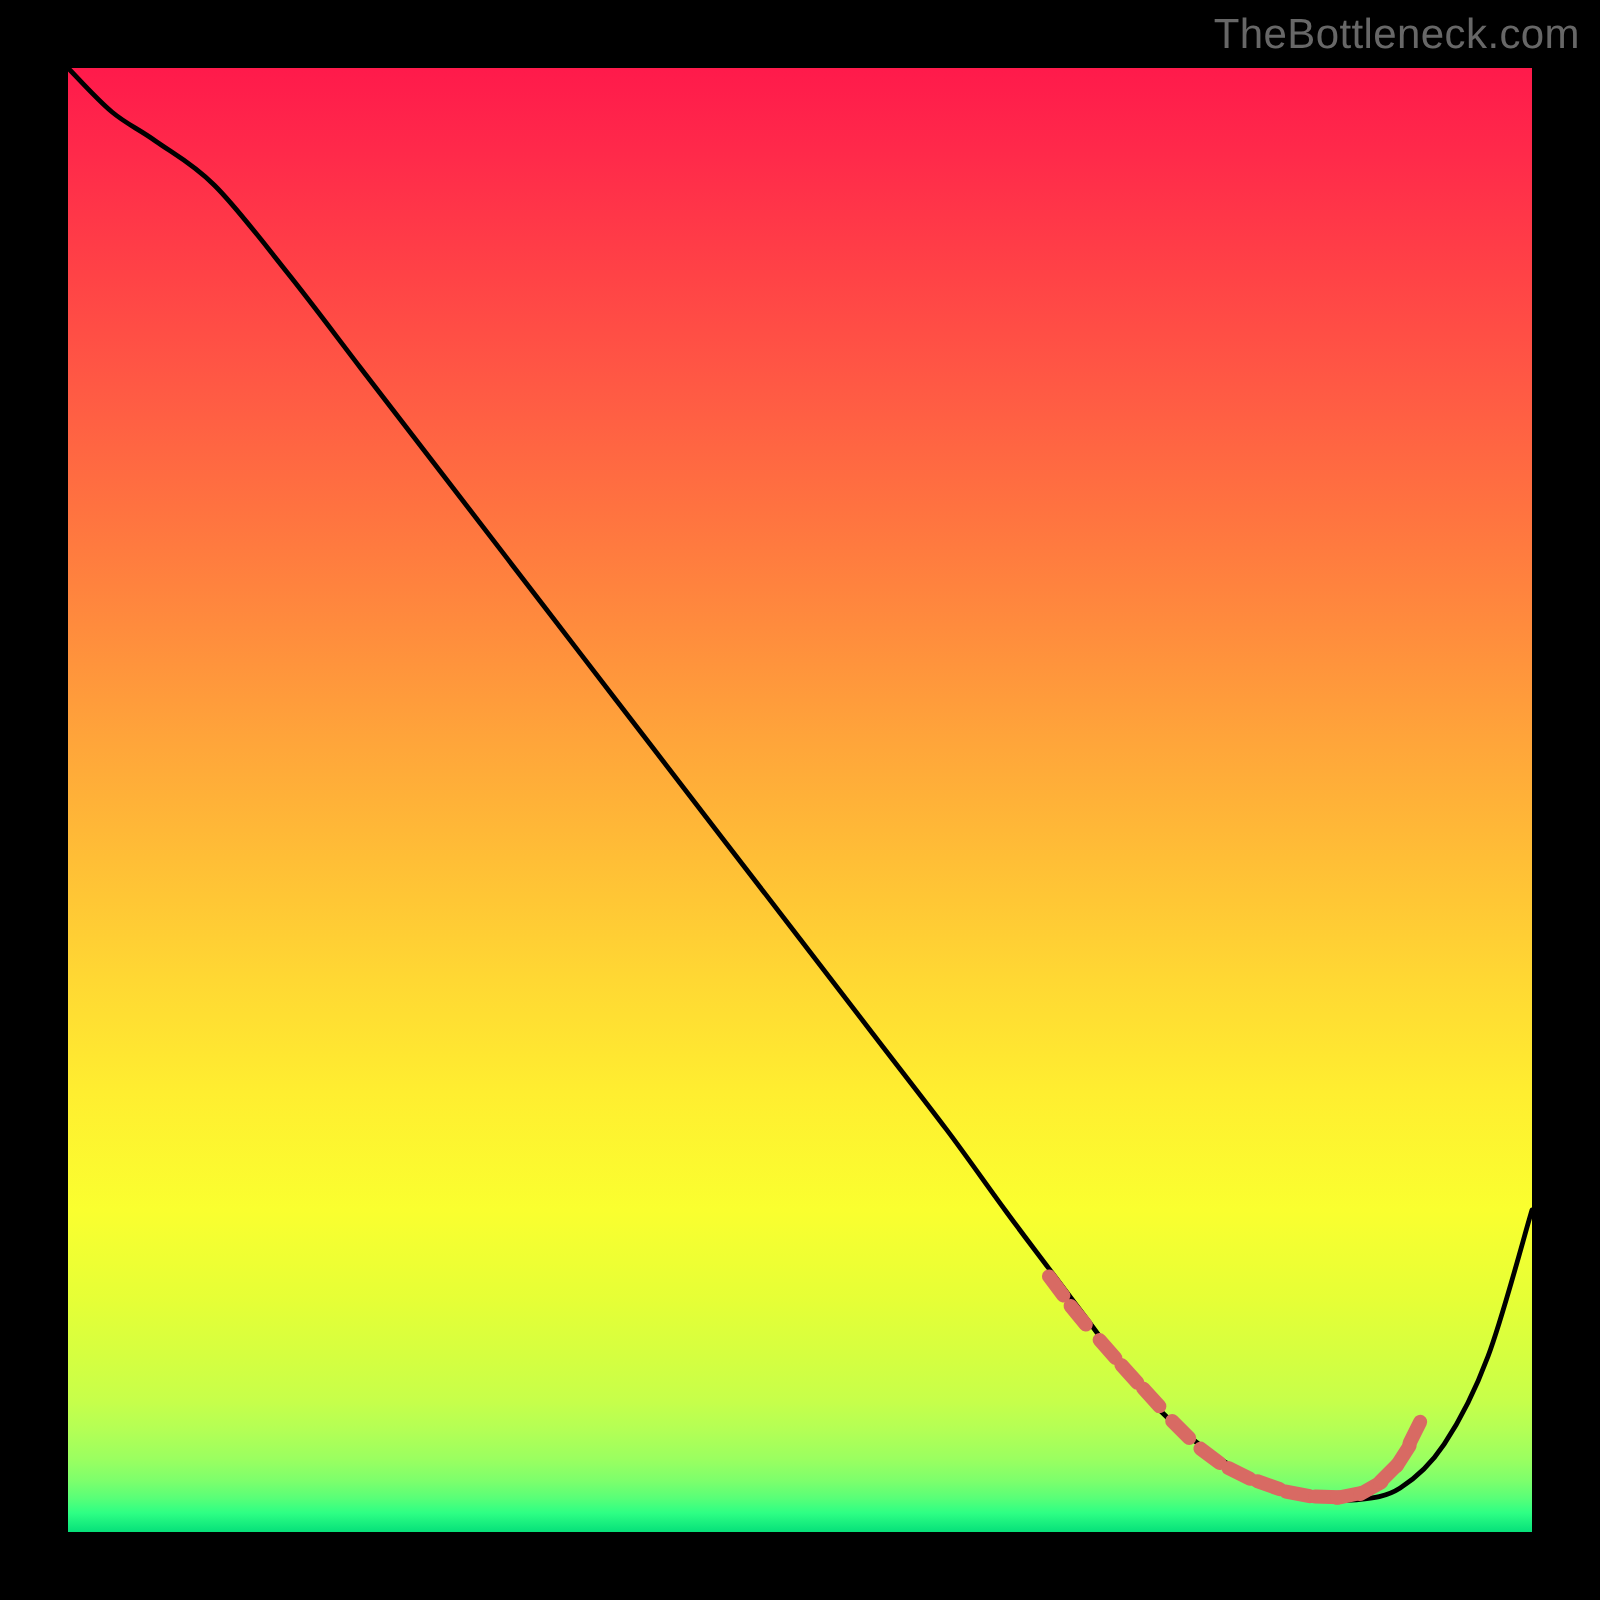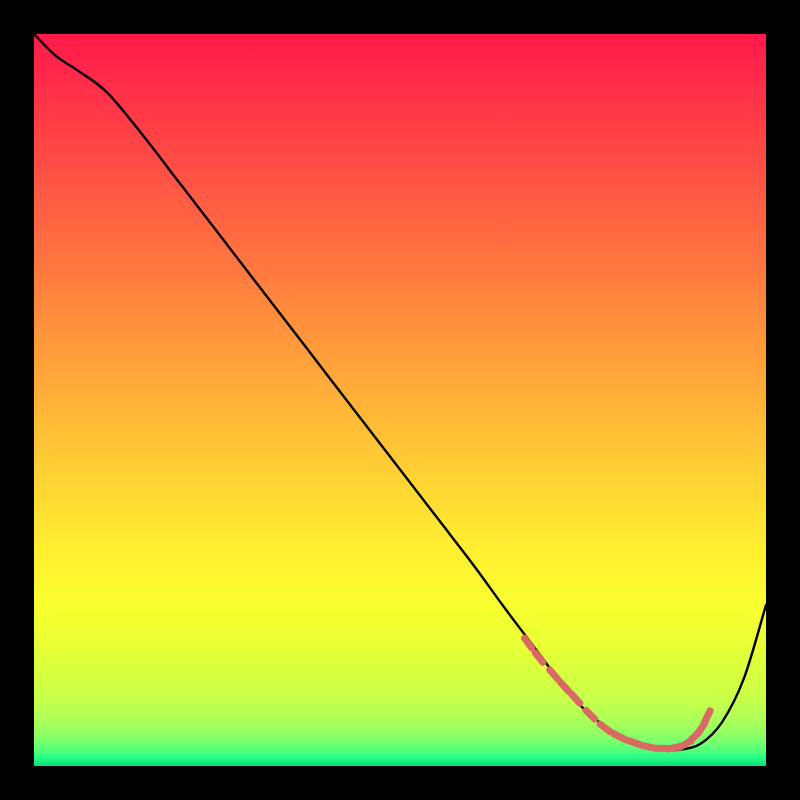--- a/index.html
+++ b/index.html
@@ -96,13 +96,14 @@
           <line x1="623.5" y1="714.3" x2="635.5" y2="714.6" stroke="#d86a63" stroke-width="7" stroke-linecap="round"></line>
           <line x1="634.6" y1="714.9" x2="646.4" y2="712.5" stroke="#d86a63" stroke-width="7" stroke-linecap="round"></line>
           <line x1="646.2" y1="713.0" x2="656.7" y2="707.1" stroke="#d86a63" stroke-width="7" stroke-linecap="round"></line>
           <line x1="656.0" y1="707.0" x2="664.5" y2="698.5" stroke="#d86a63" stroke-width="7" stroke-linecap="round"></line>
           <line x1="664.3" y1="699.0" x2="670.8" y2="688.9" stroke="#d86a63" stroke-width="7" stroke-linecap="round"></line>
           <line x1="670.8" y1="687.6" x2="676.1" y2="676.9" stroke="#d86a63" stroke-width="7" stroke-linecap="round"></line>
         </g>
     </svg>
   </div>
 
+  <div class="watermark">TheBottleneck.com</div>
 </div>
 
 </body></html>

